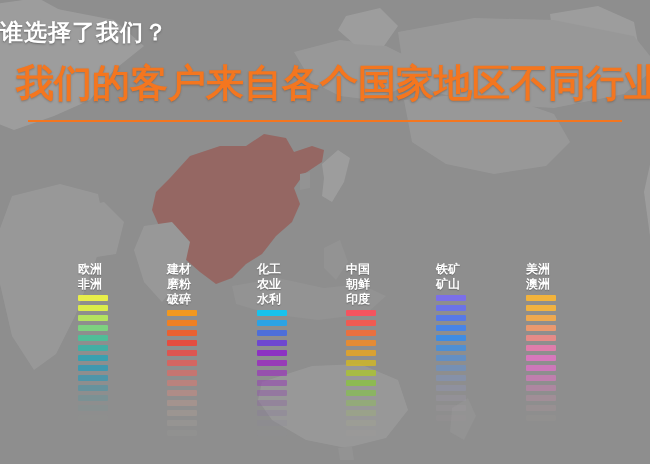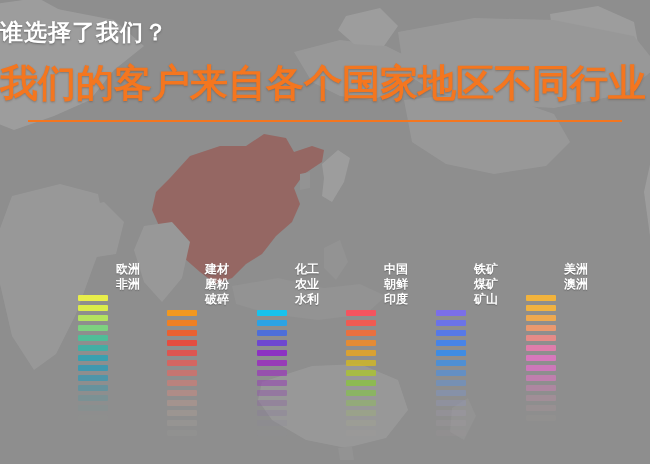--- a/index.html
+++ b/index.html
@@ -19,36 +19,36 @@
   .china{fill:#9c473f;}
   #veil{position:absolute;inset:0;background:rgba(142,142,142,0.46);}
 
   
   .hd1{
     position:absolute;left:0;top:17px;width:650px;
     color:#ffffff;font-size:23px;font-weight:bold;letter-spacing:1px;
     text-shadow:0 1px 2px rgba(60,60,60,.55);
   }
   .hd2{
-    position:absolute;left:0;top:58px;width:534px;text-align:center;
+    position:absolute;left:16px;top:58px;width:534px;text-align:center;
     color:#f4761f;font-size:38px;font-weight:bold;letter-spacing:0px;
     white-space:nowrap;
     text-shadow:0 1px 2px rgba(70,40,20,.30);
   }
   #rule{
     position:absolute;left:28px;top:120px;width:594px;height:2px;
     background:#f4761f;
   }
 
   
   #cols{position:absolute;left:0;top:262px;width:650px;height:200px;}
   .col{position:absolute;top:0;width:120px;}
   .col .lbl{
     color:#ffffff;font-size:12px;font-weight:bold;line-height:15px;
-    text-shadow:0 1px 1px rgba(70,70,70,.5);white-space:nowrap;margin-left:38px;
+    text-shadow:0 1px 1px rgba(70,70,70,.5);white-space:nowrap;
   }
   .bars{position:relative;margin-top:3px;}
   .bar{height:6px;margin-bottom:4px;border-radius:1px;}
 </style>
 </head>
 <body>
 
 <div id="stage">
 
   <div id="map-layer">
@@ -174,21 +174,20 @@
           <div class="bar" style="width: 30px; background: rgb(134, 209, 36); opacity: 0.597;"></div>
           <div class="bar" style="width: 30px; background: rgb(127, 208, 47); opacity: 0.504;"></div>
           <div class="bar" style="width: 30px; background: rgb(142, 199, 76); opacity: 0.405;"></div>
           <div class="bar" style="width: 30px; background: rgb(160, 189, 108); opacity: 0.299;"></div>
           <div class="bar" style="width: 30px; background: rgb(176, 179, 137); opacity: 0.187;"></div>
           <div class="bar" style="width: 30px; background: rgb(184, 173, 160); opacity: 0.07;"></div>
         </div>
       </div>
       <div class="col" style="left: 436px;">
         <div class="lbl">铁矿</div>
-        <div class="lbl">煤矿</div>
         <div class="lbl">矿山</div>
         <div class="bars">
           <div class="bar" style="width: 30px; background: rgb(123, 111, 232); opacity: 1;"></div>
           <div class="bar" style="width: 30px; background: rgb(106, 114, 234); opacity: 0.98;"></div>
           <div class="bar" style="width: 30px; background: rgb(84, 120, 237); opacity: 0.942;"></div>
           <div class="bar" style="width: 30px; background: rgb(63, 130, 242); opacity: 0.892;"></div>
           <div class="bar" style="width: 30px; background: rgb(47, 140, 244); opacity: 0.831;"></div>
           <div class="bar" style="width: 30px; background: rgb(59, 143, 233); opacity: 0.761;"></div>
           <div class="bar" style="width: 30px; background: rgb(81, 144, 220); opacity: 0.682;"></div>
           <div class="bar" style="width: 30px; background: rgb(103, 146, 206); opacity: 0.597;"></div>

